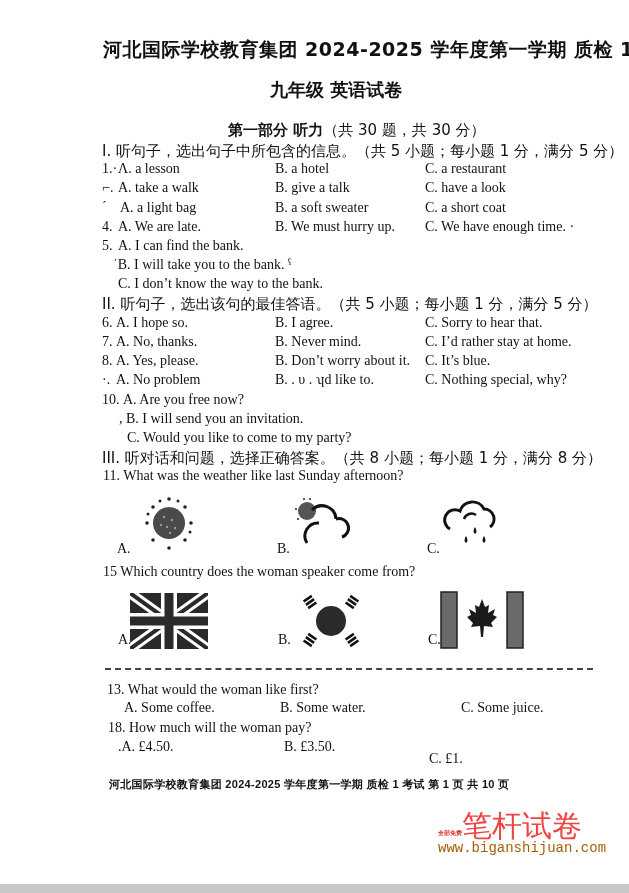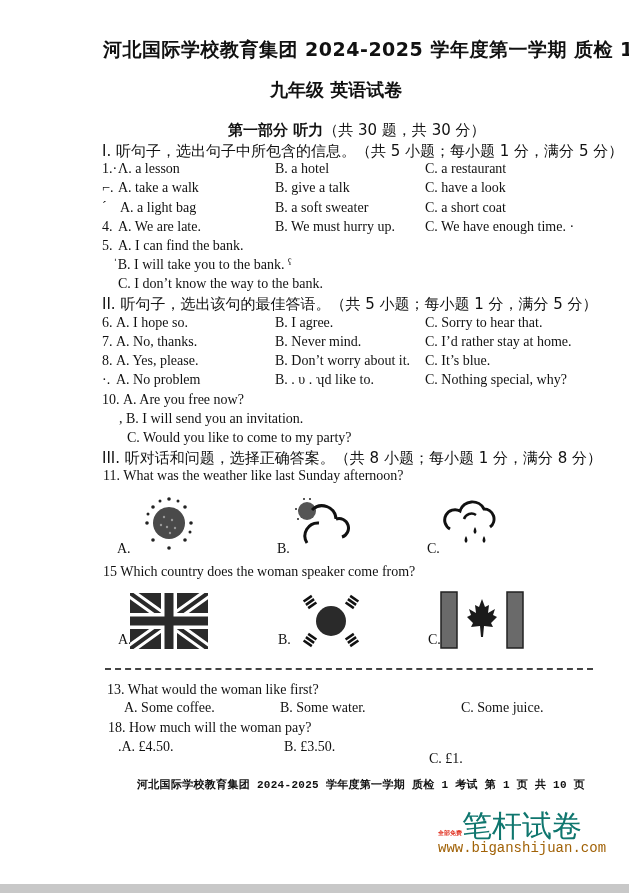--- a/index.html
+++ b/index.html
@@ -25,26 +25,26 @@
     .section b { font-weight: bold; }
     .line { font-size: 14px; }
     .col-b { left: 275px; }
     .col-c { left: 425px; }
     .icon { position: absolute; }
     .dash-line {
       position: absolute; left: 105px; width: 488px; top: 668px; height: 0;
       border-top: 2px dashed #444;
     }
     .footer {
-      font-family: Liberation Mono, monospace;
-      font-size: 11px; font-weight: bold; letter-spacing: 0.3px; margin-left: 28px;
+      font-family: Liberation Sans, sans-serif;
+      font-size: 11px; font-weight: bold; letter-spacing: 0.3px;
     }
     .brand {
       font-family: "DejaVu Sans", "Liberation Sans", sans-serif;
-      font-size: 30px; color: #0f766e;
+      font-size: 30px; color: #ef4444;
     }
     .brand-tag { font-family: "DejaVu Sans", sans-serif; font-size: 6px; color: #e23a2a; font-weight: bold; }
     .brand-url { font-family: "Liberation Mono", "DejaVu Sans Mono", monospace; font-size: 14px; color: #a16207; }
     .bottom-bar { position: absolute; left: 0; top: 884px; width: 629px; height: 9px; background: #c8c8c8; }
   </style>
 </head>
 <body>
 
 <div class="abs title" style="left:103px; top:37px;">河北国际学校教育集团 2024-2025 学年度第一学期  质检 1</div>
 <div class="abs subtitle" style="left:270px; top:78px;">九年级    英语试卷</div>

